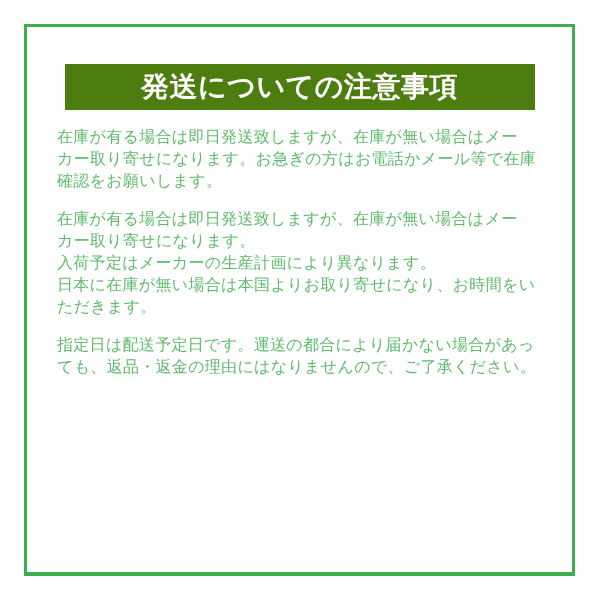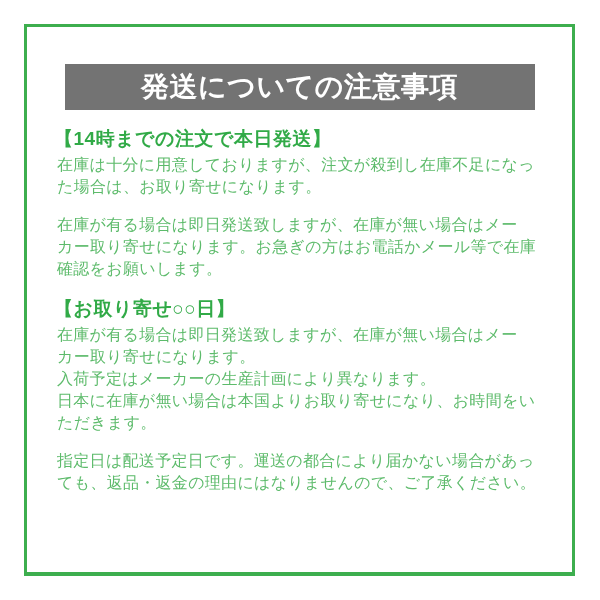--- a/index.html
+++ b/index.html
@@ -22,21 +22,21 @@
     height: 552px;
     box-sizing: border-box;
     border: 3px solid #3dae4e;
     border-bottom-width: 4px;
     background: #ffffff;
   }
   .banner {
     margin: 37px auto 0 auto;
     width: 470px;
     height: 46px;
-    background: #737373;
+    background: #4d7c0f;
     color: #ffffff;
     font-size: 28px;
     font-weight: bold;
     line-height: 46px;
     text-align: center;
     letter-spacing: 0.5px;
   }
   .section {
     margin: 16px 18px 0 27px;
   }
@@ -59,34 +59,28 @@
 </style>
 </head>
 <body>
 
 <div class="frame">
 
   <div class="banner">
     <span>発送についての注意事項</span>
   </div>
 
-  <div class="section">
-    <div class="heading">【14時までの注文で本日発送】</div>
-    <div class="body-text">在庫は十分に用意しておりますが、注文が殺到し在庫不足になっ
-た場合は、お取り寄せになります。</div>
-  </div>
 
   <div class="section">
     <div class="body-text">在庫が有る場合は即日発送致しますが、在庫が無い場合はメー
 カー取り寄せになります。お急ぎの方はお電話かメール等で在庫
 確認をお願いします。</div>
   </div>
 
   <div class="section">
-    <div class="heading">【お取り寄せ○○日】</div>
     <div class="body-text">在庫が有る場合は即日発送致しますが、在庫が無い場合はメー
 カー取り寄せになります。
 入荷予定はメーカーの生産計画により異なります。
 日本に在庫が無い場合は本国よりお取り寄せになり、お時間をい
 ただきます。</div>
   </div>
 
   <div class="section">
     <div class="body-text">指定日は配送予定日です。運送の都合により届かない場合があっ
 ても、返品・返金の理由にはなりませんので、ご了承ください。</div>

